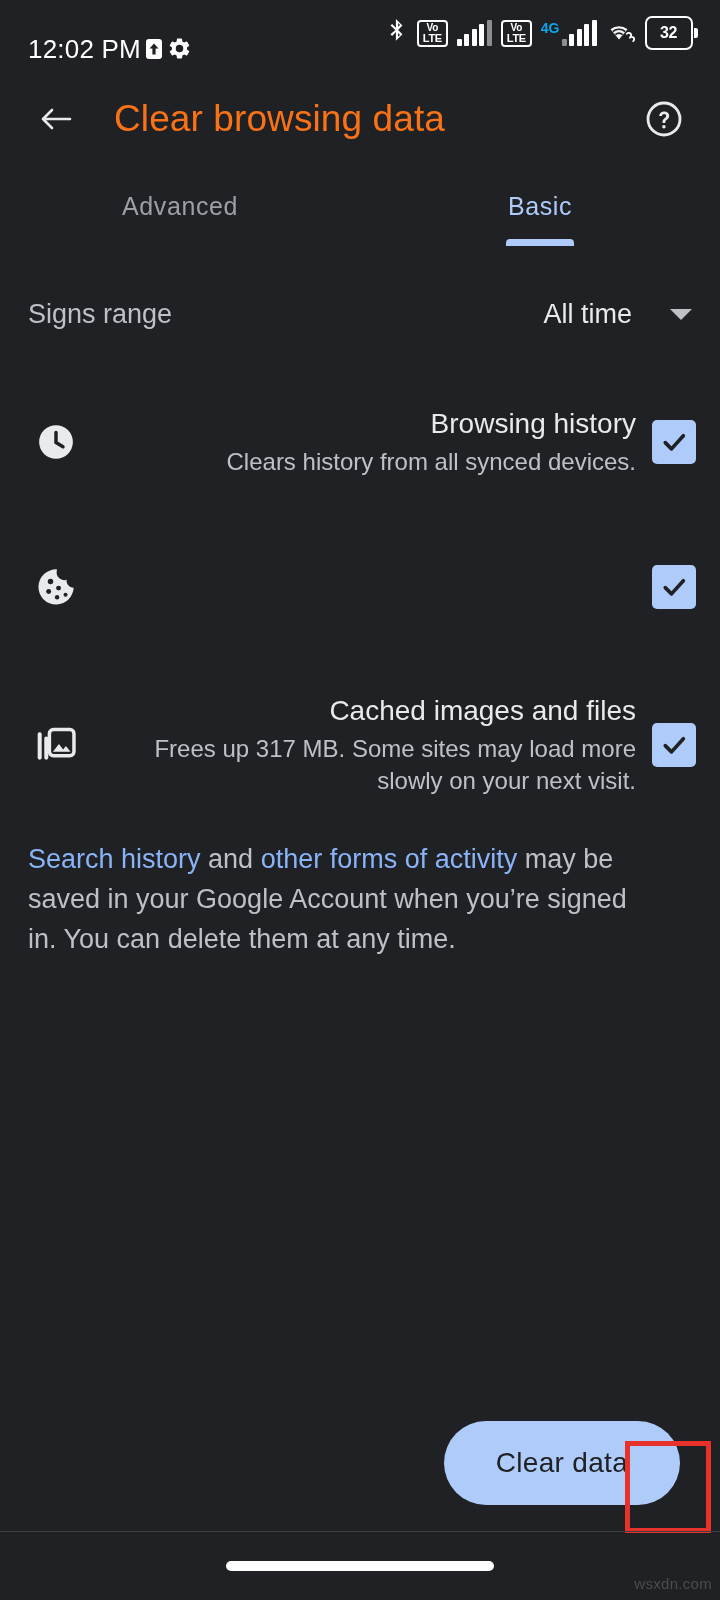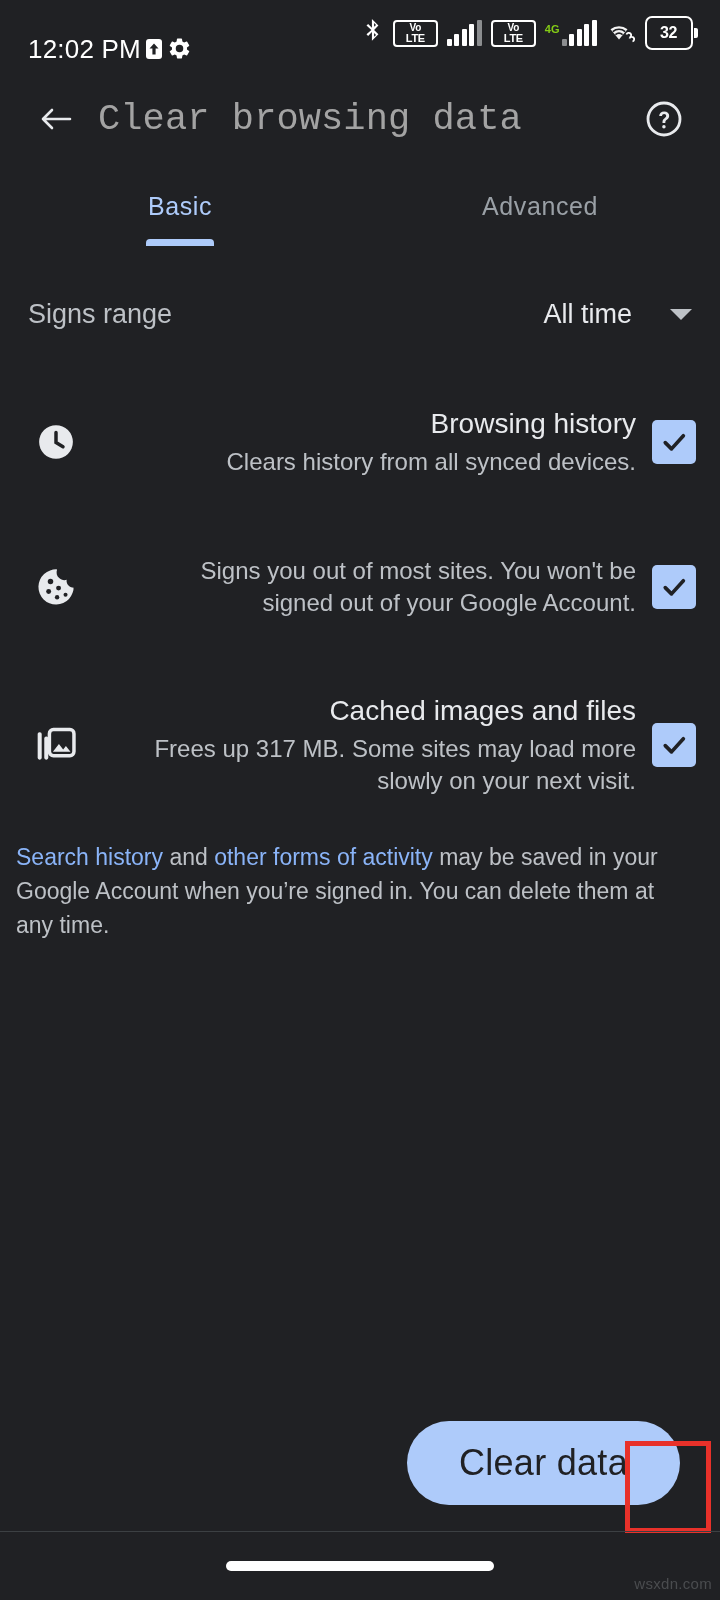--- a/index.html
+++ b/index.html
@@ -49,21 +49,21 @@
   }
   .status-right {
     display: flex;
     align-items: center;
     gap: 9px;
   }
   .ico { display: block; }
 
   
   .volte {
-    width: 45px;
+    width: 31px;
     height: 27px;
     border: 2.4px solid #fff;
     border-radius: 4px;
     display: flex;
     flex-direction: column;
     align-items: center;
     justify-content: center;
     line-height: 0.92;
   }
   .volte span {
@@ -78,23 +78,23 @@
   .bars { display: flex; align-items: flex-end; gap: 2.5px; height: 26px; }
   .bars i { display: block; width: 5px; background: #fff; border-radius: 1px; }
   .bars i.b1 { height: 7px; }
   .bars i.b2 { height: 12px; }
   .bars i.b3 { height: 17px; }
   .bars i.b4 { height: 22px; }
   .bars i.b5 { height: 26px; }
   .bars i.dim { background: #8b8d8f; }
 
   .net-label {
-    font-size: 11px;
+    font-size: 14px;
     font-weight: 600;
-    color: #84cc16;
+    color: #0ea5e9;
     line-height: 1;
     margin-bottom: 11px;
   }
   .net-group { display: flex; align-items: flex-end; gap: 2px; }
 
   .battery {
     display: flex;
     align-items: center;
   }
   .battery-body {
@@ -133,24 +133,23 @@
   .back-btn {
     width: 56px; height: 56px;
     display: flex; align-items: center; justify-content: center;
     flex: 0 0 auto;
     cursor: pointer;
   }
   .app-title {
     flex: 1 1 auto;
     font-size: 37px;
     font-weight: 400;
-    color: #a3a3a3;
+    color: #f97316;
     letter-spacing: 0.1px;
-    margin-left: 14px;
-    font-family: Liberation Mono, monospace;
+    margin-left: 30px;
   }
   .help-btn {
     width: 56px; height: 56px;
     display: flex; align-items: center; justify-content: center;
     flex: 0 0 auto;
     cursor: pointer;
   }
 
   
   .tabs {
@@ -267,22 +266,22 @@
     align-items: center;
     justify-content: center;
     align-self: center;
   }
 
   
   .footnote {
     position: absolute;
     top: 840px; left: 0;
     width: 688px;
-    padding: 0 16px;
-    font-size: 23px;
+    padding: 0 28px;
+    font-size: 27px;
     line-height: 1.48;
     color: #bdc1c6;
   }
   .footnote a {
     color: #8ab4f8;
     text-decoration: none;
   }
 
   
   .bottom-bar {
@@ -296,21 +295,21 @@
   }
   .clear-btn {
     position: relative;
     background: #aecbfa;
     color: #202124;
     border: none;
     border-radius: 42px;
     height: 84px;
     padding: 0 52px;
     font-family: "Liberation Sans", sans-serif;
-    font-size: 36px;
+    font-size: 28px;
     font-weight: 500;
     letter-spacing: 0.3px;
     cursor: pointer;
   }
   .highlight-box {
     position: absolute;
     border: 5px solid #e8312a;
     pointer-events: none;
     left: 625px;
     top: 1441px;
@@ -436,26 +435,26 @@
     <div class="app-title">Clear browsing data</div>
     <div class="help-btn">
       <svg width="40" height="40" viewBox="0 0 24 24">
         <circle cx="12" cy="12" r="9.6" fill="none" stroke="#e8eaed" stroke-width="1.7"></circle>
         <path fill="#e8eaed" d="M11.1 14.4h1.7v-.4c0-.6.25-1 .9-1.5.9-.7 1.4-1.3 1.4-2.4 0-1.6-1.2-2.6-3-2.6-1.75 0-2.95 1.05-3 2.75h1.7c.03-.75.56-1.25 1.3-1.25.7 0 1.2.44 1.2 1.1 0 .58-.28.94-.95 1.45-.8.6-1.25 1.2-1.25 2.2zm.85 3.3a1.05 1.05 0 1 0 0-2.1 1.05 1.05 0 0 0 0 2.1z"></path>
       </svg>
     </div>
   </div>
 
   <div class="tabs">
+    <div class="tab">
+      <span class="tab-label">Advanced</span>
+    </div>
     <div class="tab active">
       <span class="tab-label">Basic</span>
       <span class="tab-indicator"></span>
-    </div>
-    <div class="tab">
-      <span class="tab-label">Advanced</span>
     </div>
   </div>
 
   <div class="time-range-row">
     <span class="time-range-label">Signs range</span>
     <span class="time-range-value">All time</span>
     <span class="caret"></span>
   </div>
 
   <div class="options">
@@ -483,21 +482,20 @@
         <svg width="44" height="44" viewBox="0 0 24 24">
           <path fill="#e8eaed" d="M21.6 11.4a9.6 9.6 0 1 1-9-9c-.6 1.7-.2 3.5 1 4.6 1.1 1.1 2.7 1.5 4.2 1.1-.2 1.3.3 2.6 1.3 3.4.7.6 1.6.9 2.5.9z"></path>
           <circle cx="9" cy="9" r="1.5" fill="#202124"></circle>
           <circle cx="8" cy="14.4" r="1.35" fill="#202124"></circle>
           <circle cx="13.4" cy="12.6" r="1.35" fill="#202124"></circle>
           <circle cx="12.6" cy="17.6" r="1.2" fill="#202124"></circle>
           <circle cx="17.2" cy="16.2" r="1.1" fill="#202124"></circle>
         </svg>
       </div>
       <div class="option-text">
-        <div class="option-sub">Signs you out of most sites. You won't be signed out of your Google Account.</div>
       </div>
       <div class="checkbox">
         <svg width="30" height="30" viewBox="0 0 24 24">
           <path fill="none" stroke="#202124" stroke-width="2.9" stroke-linecap="round" stroke-linejoin="round" d="M5 12.5 L10 17.5 L19.5 7"></path>
         </svg>
       </div>
     </div>
 
     <div class="option-row r3">
       <div class="option-icon">

